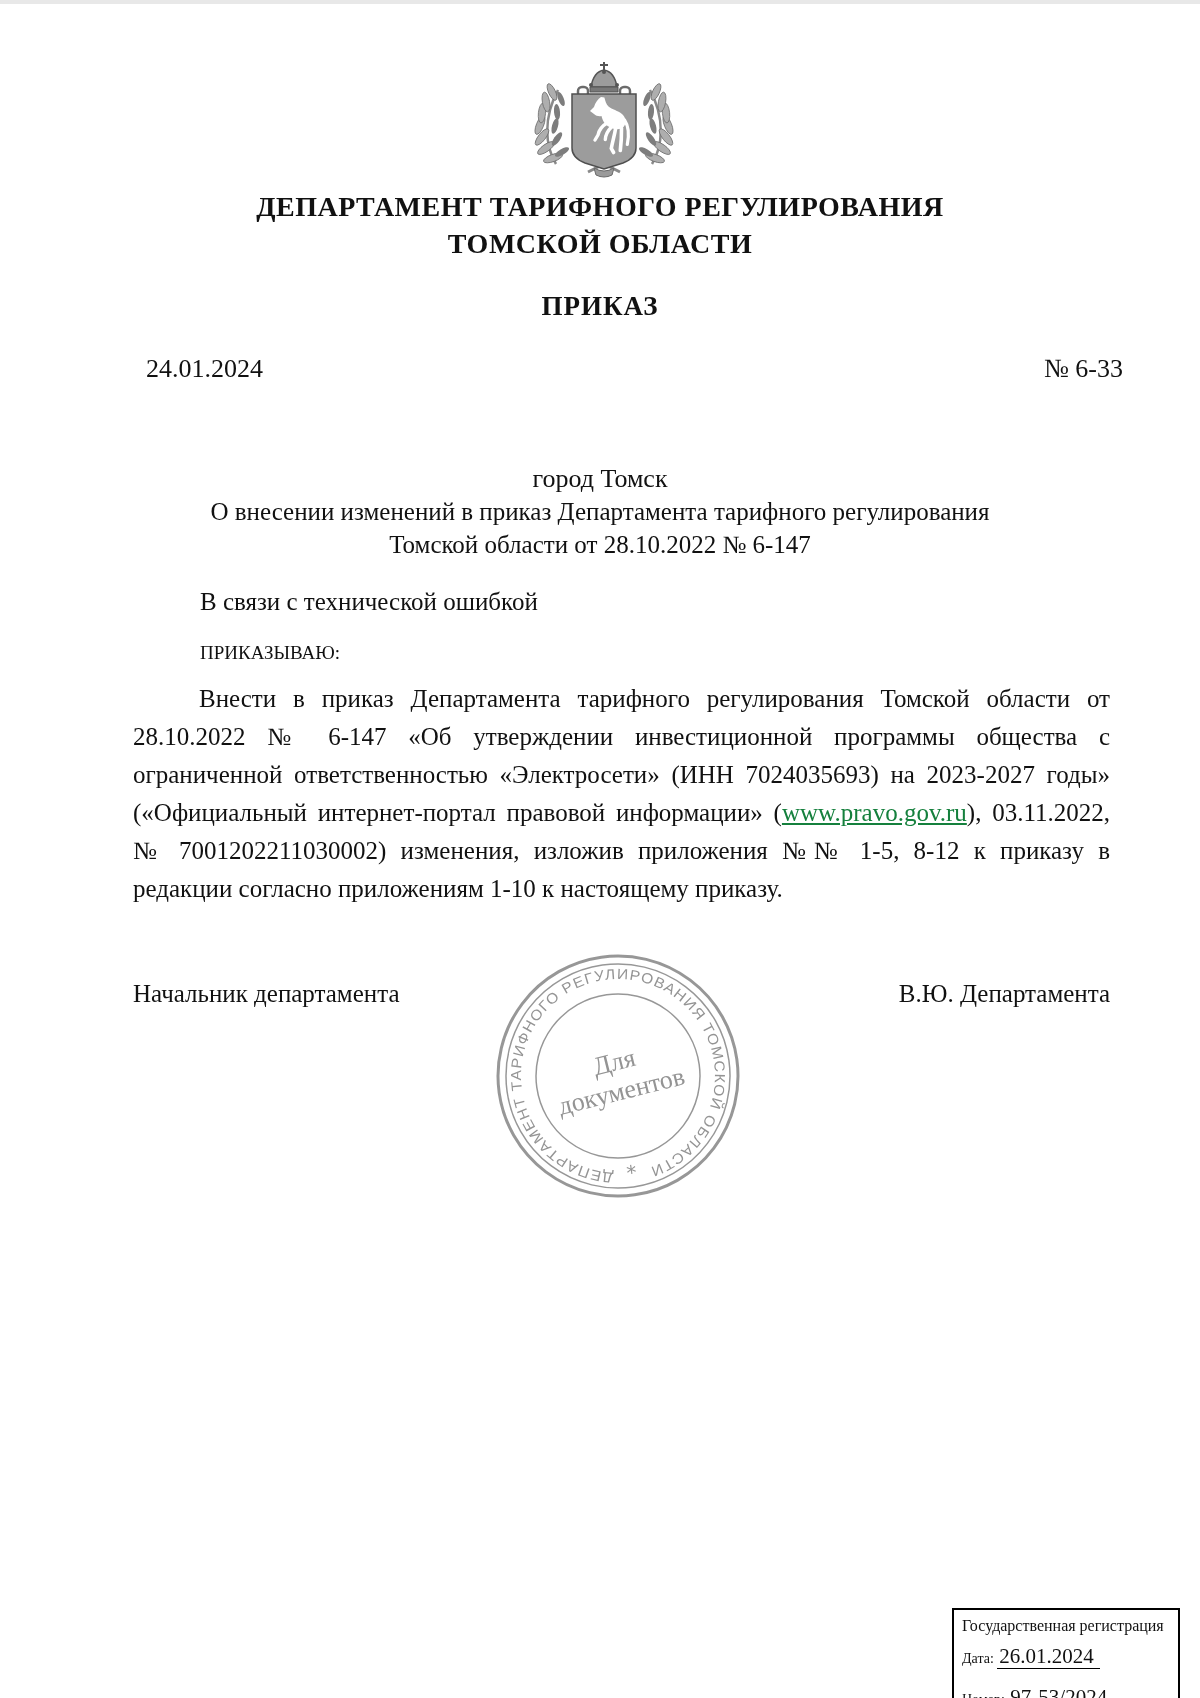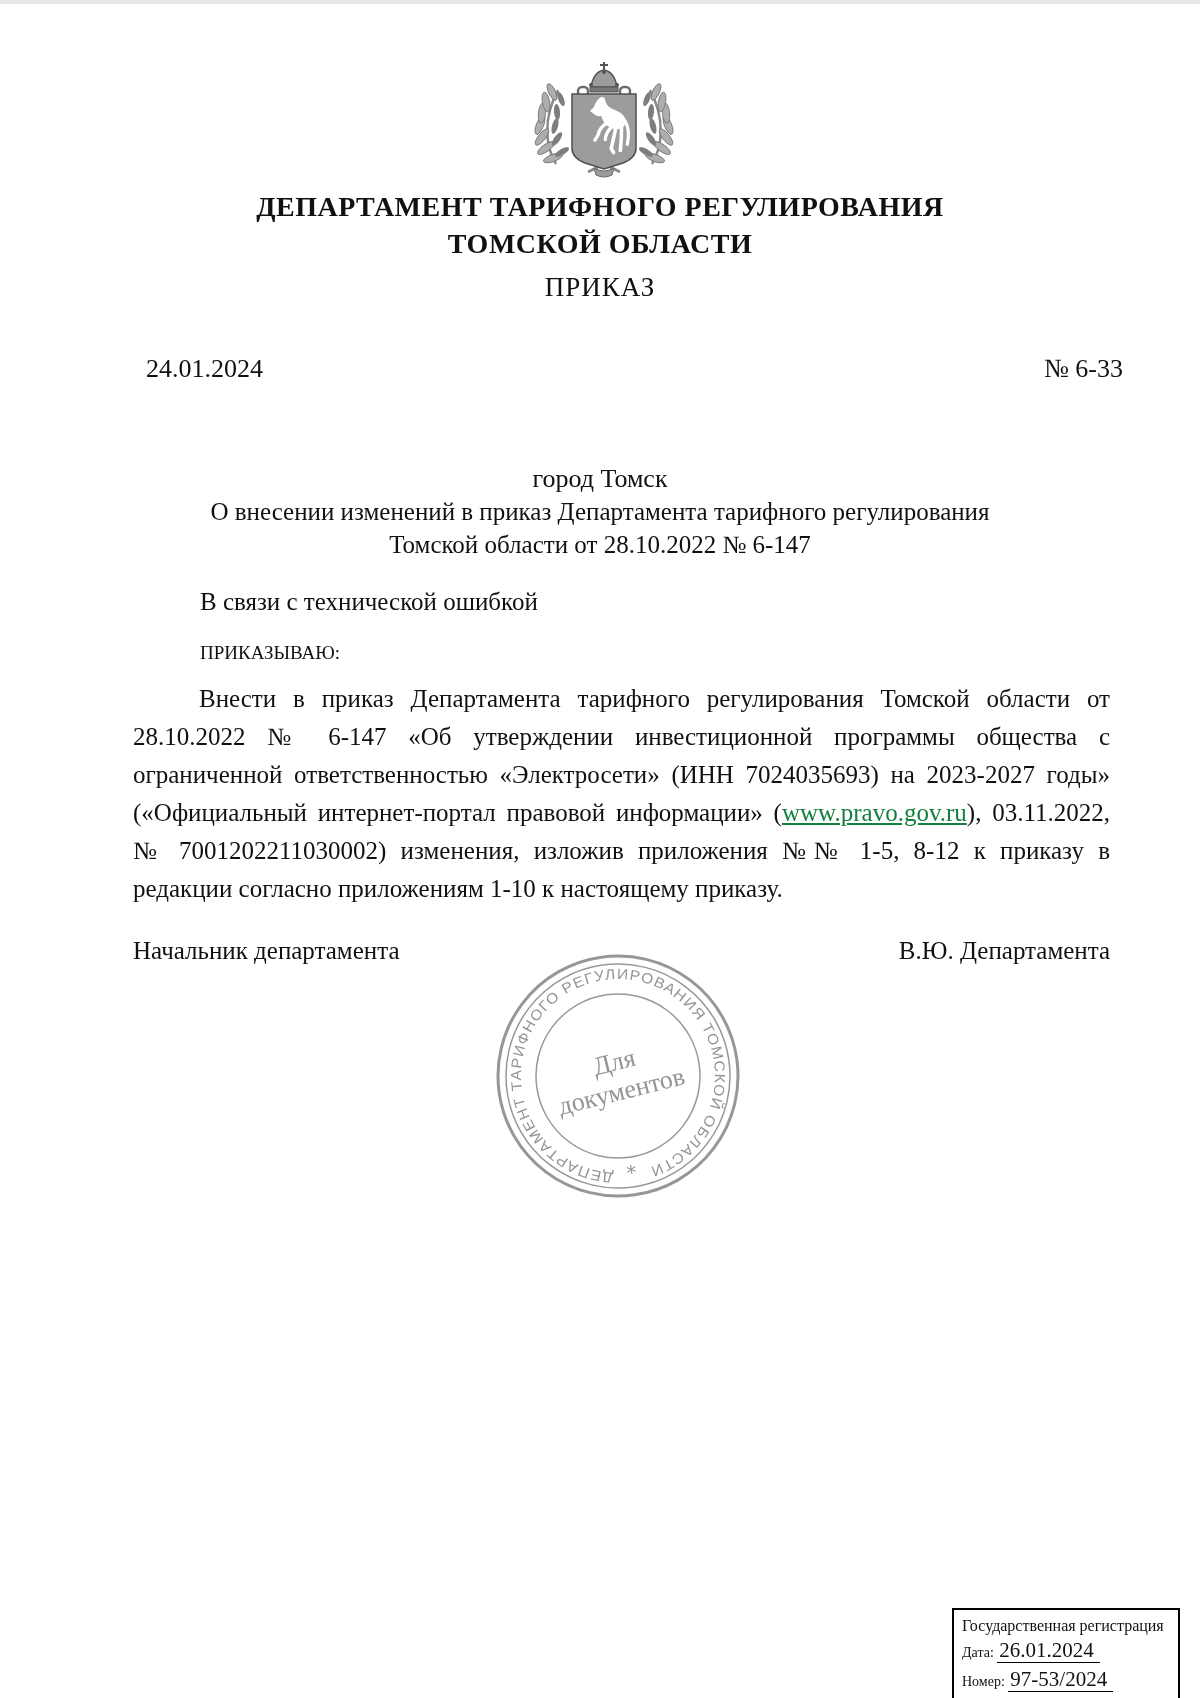--- a/index.html
+++ b/index.html
@@ -4,40 +4,40 @@
 <style>
   html,body{margin:0;padding:0;background:#e8e8e8;}
   .page{
     position:relative;width:1200px;height:1698px;background:#ffffff;
     margin:4px auto;overflow:hidden;color:#111;
     font-family:"Liberation Serif", serif;
   }
   .abs{position:absolute;}
   .centered{left:0;width:1200px;text-align:center;}
   .org-name{top:184px;font-weight:bold;font-size:28px;line-height:37px;letter-spacing:0.5px;}
-  .doc-type{top:268px;font-weight:normal;font-size:27px;letter-spacing:1px;}
+  .doc-type{top:287px;font-weight:bold;font-size:27px;letter-spacing:1px;}
   .date-row{top:350px;left:146px;width:977px;display:flex;justify-content:space-between;font-size:26px;}
   .city{top:460px;font-size:26px;}
   .subject{top:491px;font-size:25px;line-height:33px;}
   .preamble{top:584px;left:200px;font-size:25px;}
   .order-word{top:638px;left:200px;font-size:19px;}
   .body-par{
     top:676px;left:133px;width:977px;font-size:25px;line-height:38px;
     text-align:justify;text-indent:66px;
   }
   .body-par a{color:#15803d;text-decoration:underline;}
-  .sig-row{top:933px;left:133px;width:977px;display:flex;justify-content:space-between;font-size:25px;}
+  .sig-row{top:976px;left:133px;width:977px;display:flex;justify-content:space-between;font-size:25px;}
   .emblem{left:508px;top:56px;}
   .stamp{left:490px;top:944px;transform:rotate(-8deg);opacity:0.92;}
   .reg-box{
     left:952px;top:1604px;width:228px;box-sizing:border-box;
     border:2px solid #000;background:#fff;padding:5px 8px 8px 8px;
   }
   .reg-title{font-size:16px;line-height:22px;}
-  .reg-line{font-size:14px;line-height:27px;white-space:nowrap;}
+  .reg-line{font-size:14px;line-height:38px;white-space:nowrap;}
   .reg-value{font-size:21px;border-bottom:1.5px solid #000;padding:0 6px 0 2px;}
 </style>
 </head>
 <body>
 
 <div class="page">
 
   <svg class="abs emblem" width="192" height="122" viewBox="0 0 192 122">
 
     <g>

